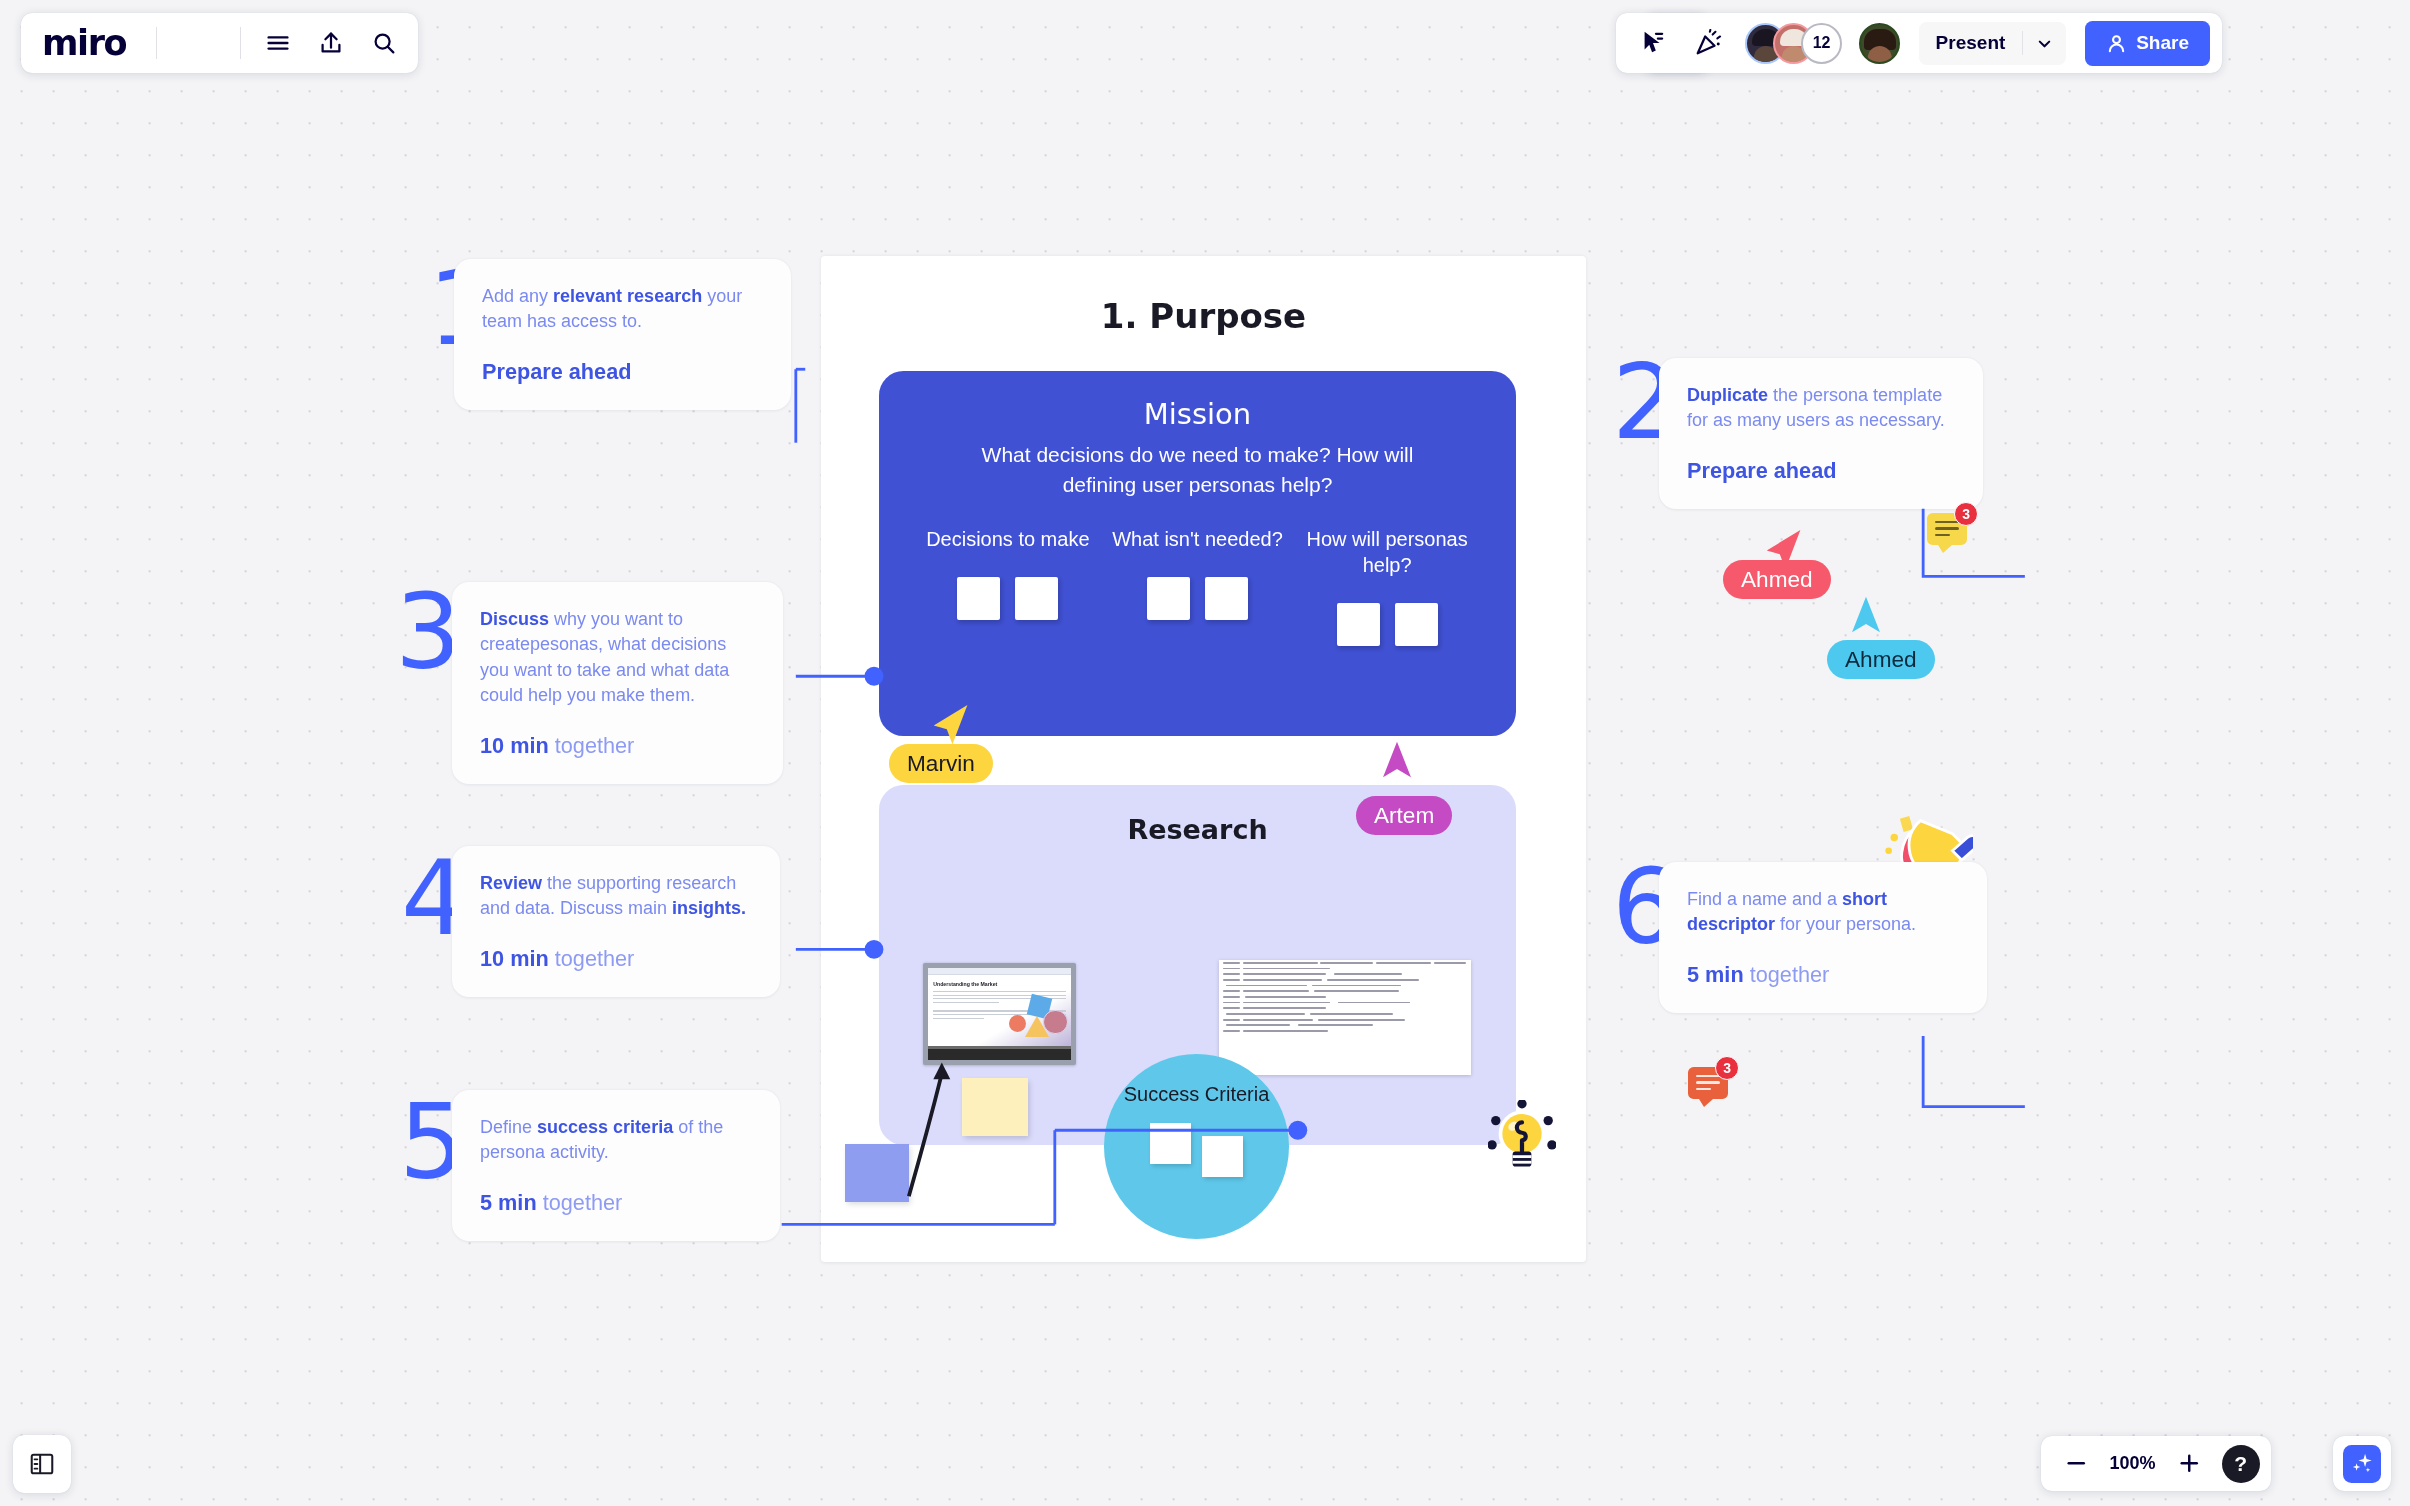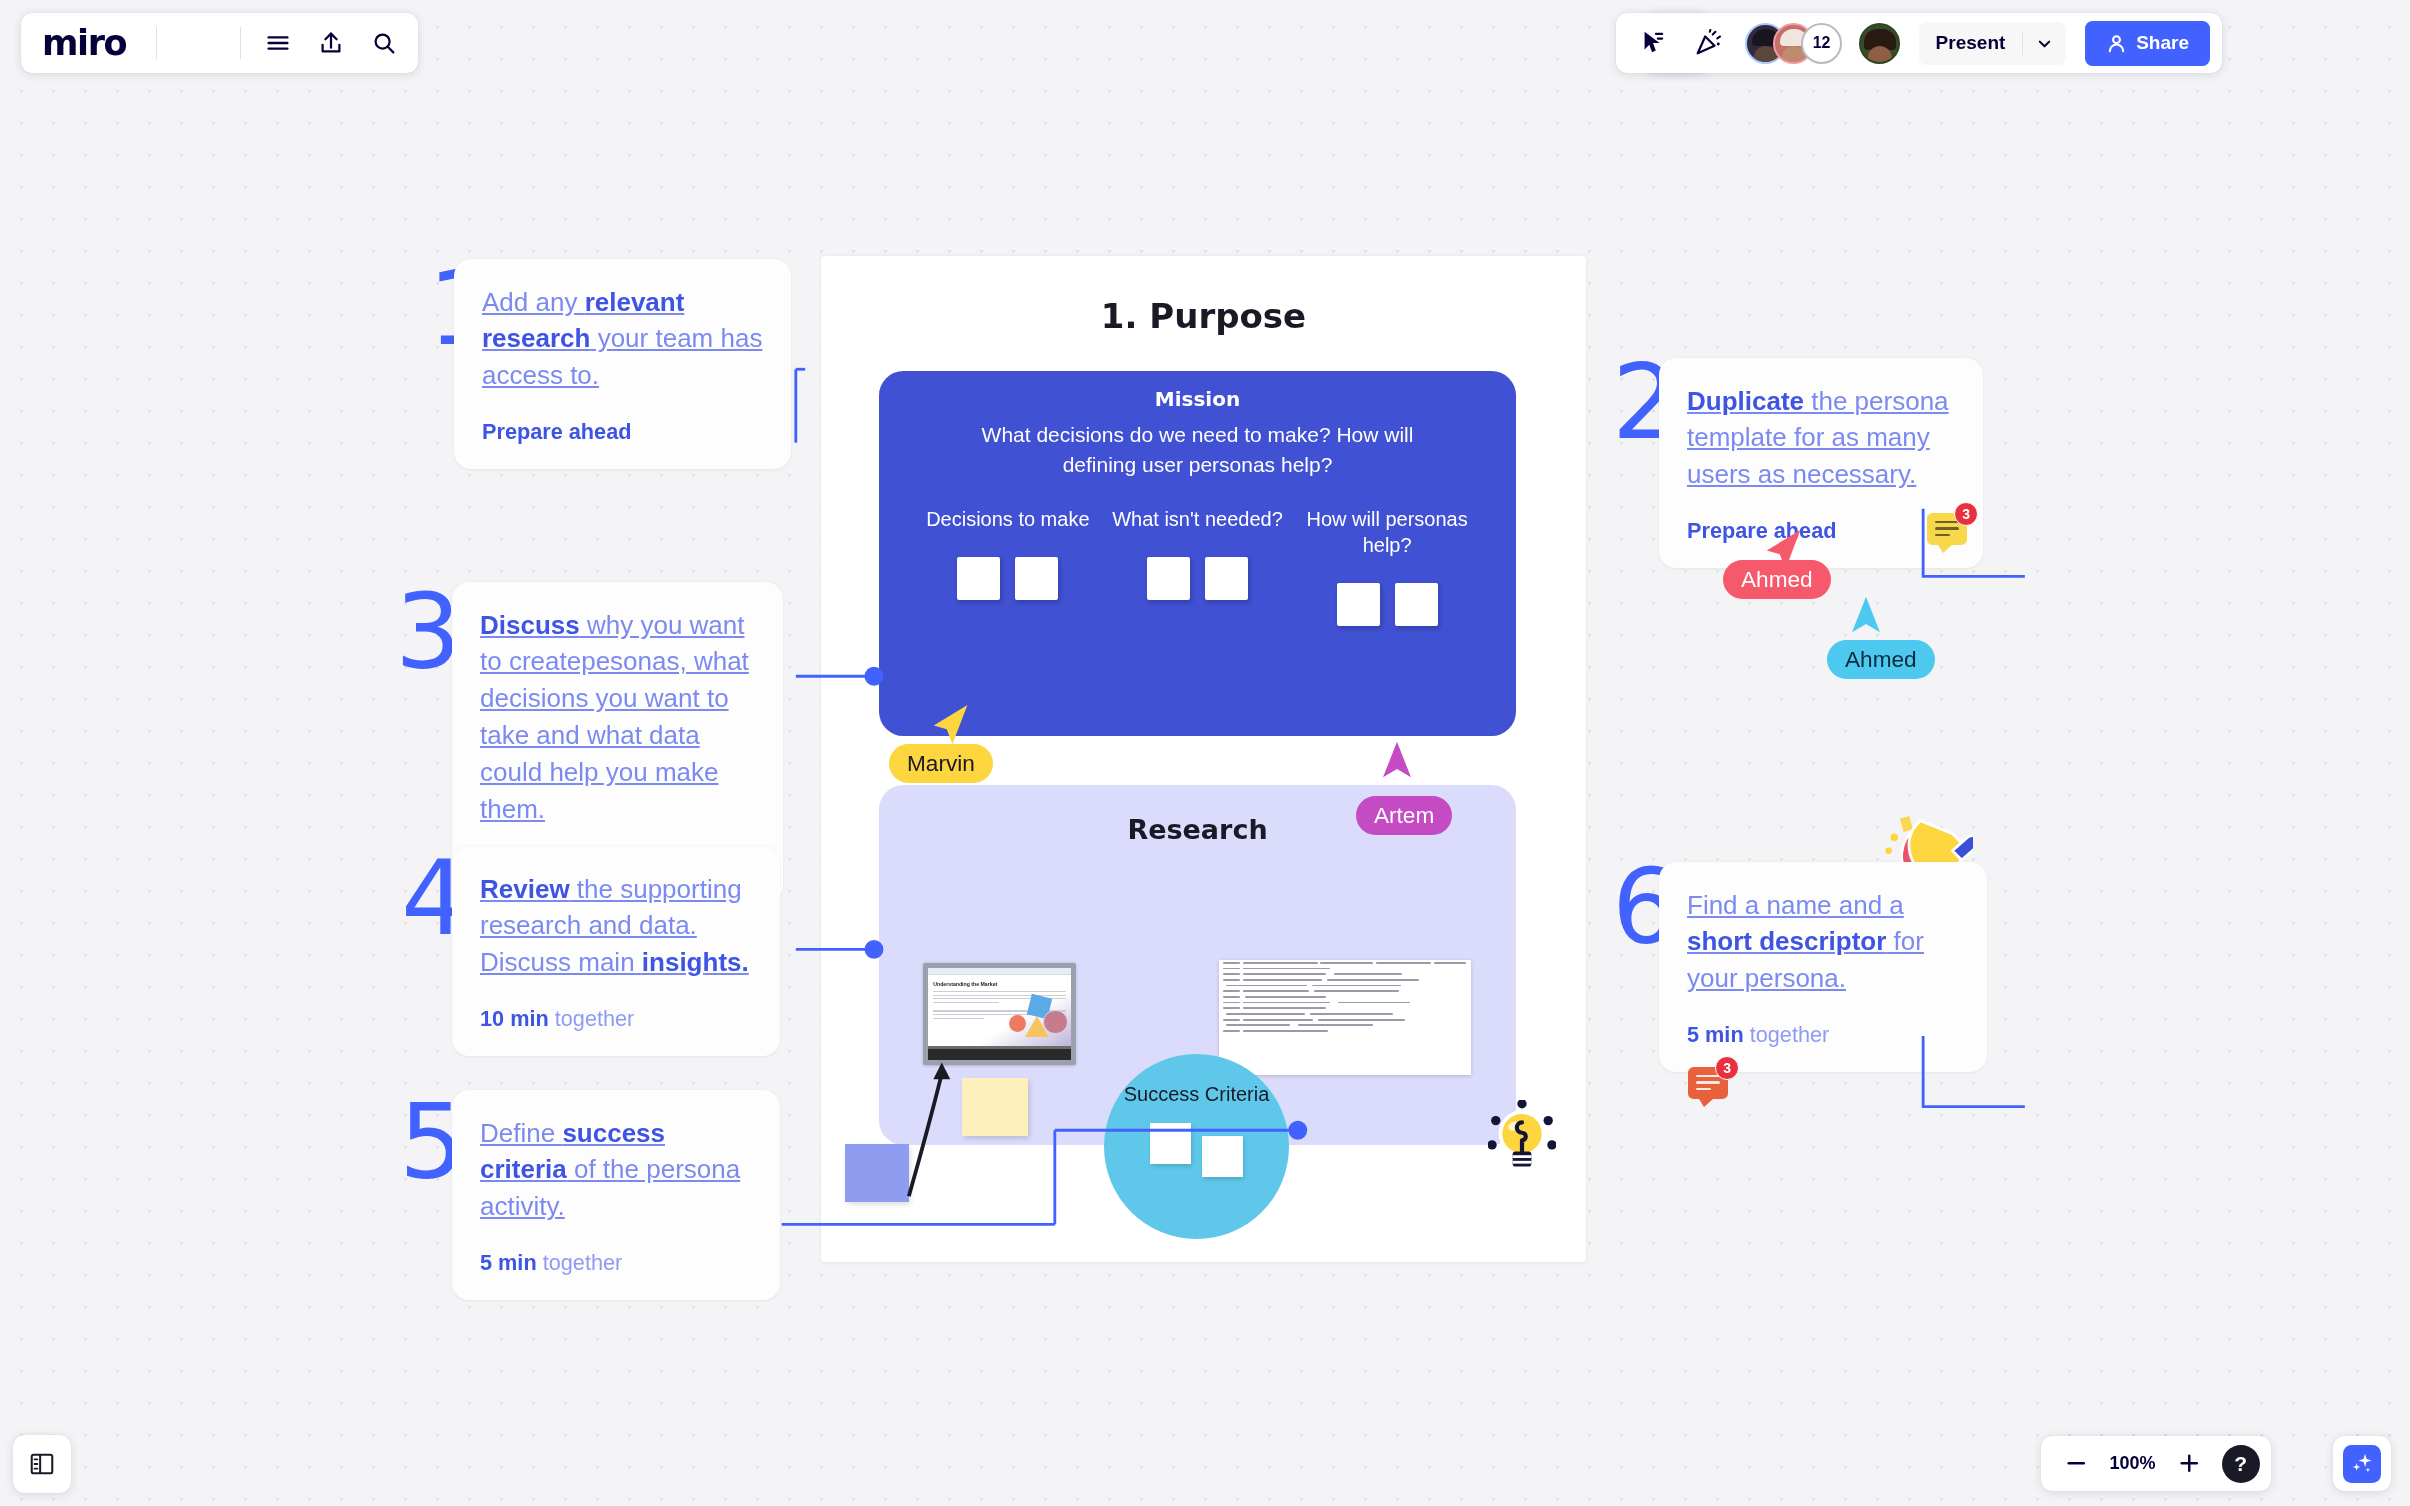--- a/index.html
+++ b/index.html
@@ -82,41 +82,41 @@
   .step { position: absolute; }
   .step-num {
     position: absolute; font-size: 104px; font-weight: 400; color: #4262ff;
     line-height: 1; font-family: "DejaVu Sans", sans-serif; z-index: 1;
   }
   .step-card {
     position: absolute; background: #fdfdfe; border-radius: 17px;
     box-shadow: 0 0.9px 2.8px rgba(9,30,66,.07);
     padding: 24.5px 28px; z-index: 2;
   }
-  .step-text { font-size: 26px; line-height: 1.42; color: #7b8af0; text-decoration: underline; }
+  .step-text { font-size: 18px; line-height: 1.42; color: #7b8af0; }
   .step-text b { color: #3e54e3; font-weight: 700; }
   .step-meta { margin-top: 24.5px; font-size: 21.7px; color: #8e9bf2; }
   .step-meta b { color: #3e54e3; font-weight: 700; }
 
   
   #frame {
     position: absolute; left: 821px; top: 256px; width: 765px; height: 1006px;
     background: #ffffff; border-radius: 3.8px;
     box-shadow: 0 0.9px 3.8px rgba(9,30,66,.08);
   }
   #frame-title {
     position: absolute; left: 0; right: 0; top: 40px; text-align: center;
     font-size: 34px; font-weight: 700; color: #1a1a26; font-family: "DejaVu Sans", sans-serif;
   }
   .panel { position: absolute; border-radius: 24.5px; }
   #mission {
     left: 58px; top: 115px; width: 637px; height: 365px;
     background: #4051d3;
   }
-  #mission .p-title { color:#fff; font-size: 20px; font-weight: 700; text-align:center; padding-top: 16px; font-family:"DejaVu Sans",sans-serif;}
+  #mission .p-title { color:#fff; font-size: 29px; font-weight: 400; text-align:center; padding-top: 26px; font-family:"DejaVu Sans",sans-serif;}
   #mission .p-sub { color:#fff; font-size: 21px; text-align:center; line-height:1.42; padding: 9.4px 66px 0; }
   .cols { display:flex; justify-content: space-around; padding: 26px 34px 0; }
   .col { text-align:center; width: 188px;}
   .col-h { color:#fff; font-size: 20px; line-height: 1.3; font-weight: 500; }
   .notes { display:flex; justify-content:center; gap: 15px; margin-top: 24.5px;}
   .note {
     width: 43px; height: 43px; background:#fff; border-radius:1.9px;
     box-shadow: 1.9px 2.8px 4.7px rgba(0,0,0,.18);
   }
   #research {

